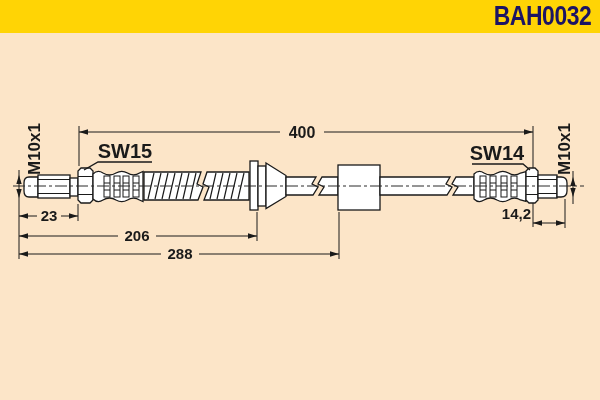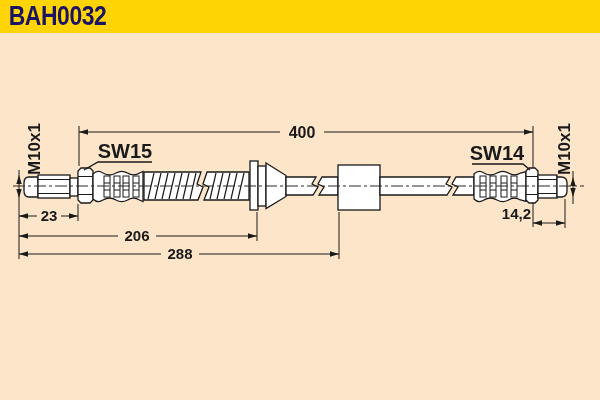--- a/index.html
+++ b/index.html
@@ -3,21 +3,21 @@
 <meta charset="utf-8">
 <style>
   html,body { margin:0; padding:0; }
   .stage {
     position:relative; width:600px; height:400px;
     background:#FCE5C8; overflow:hidden;
     font-family:"Liberation Sans", sans-serif;
   }
   .header {
     position:absolute; top:0; left:0; width:600px; height:33px;
-    background:#FFD405; display:flex; align-items:center; justify-content:flex-start;
+    background:#FFD405; display:flex; align-items:center; justify-content:flex-end;
   }
   .header .title {
     color:#1B1464; font-weight:bold; font-size:27px; line-height:33px;
     letter-spacing:-0.5px; transform:scaleX(0.85); display:inline-block;
     white-space:nowrap;
   }
   svg { position:absolute; top:0; left:0; }
   svg text {
     font-family:"Liberation Sans", sans-serif;
     font-weight:bold; fill:#1A1A1A;

